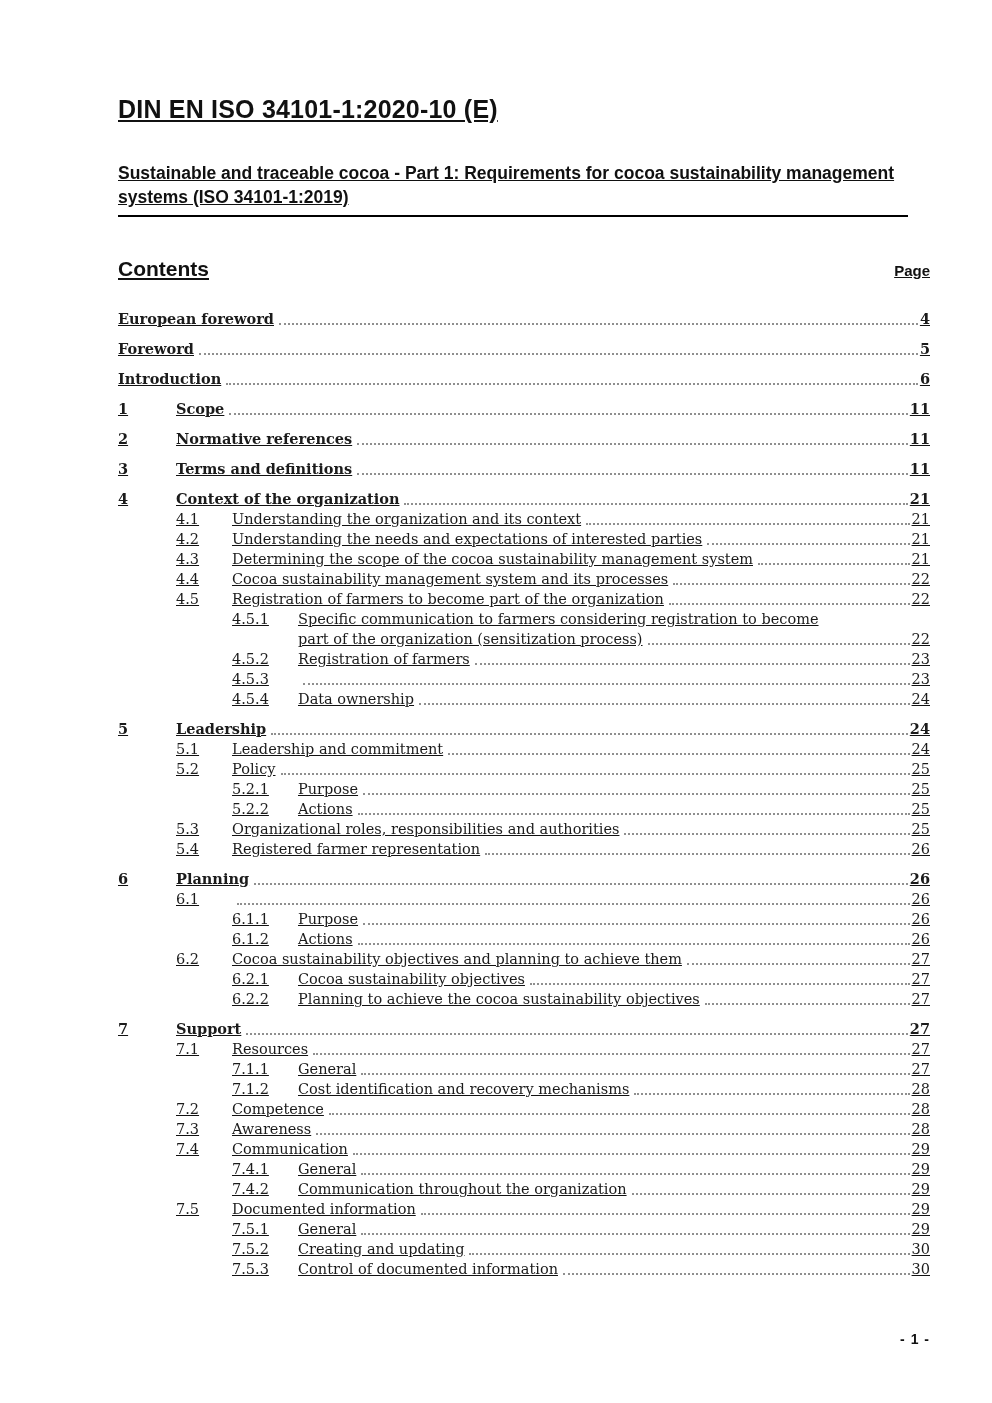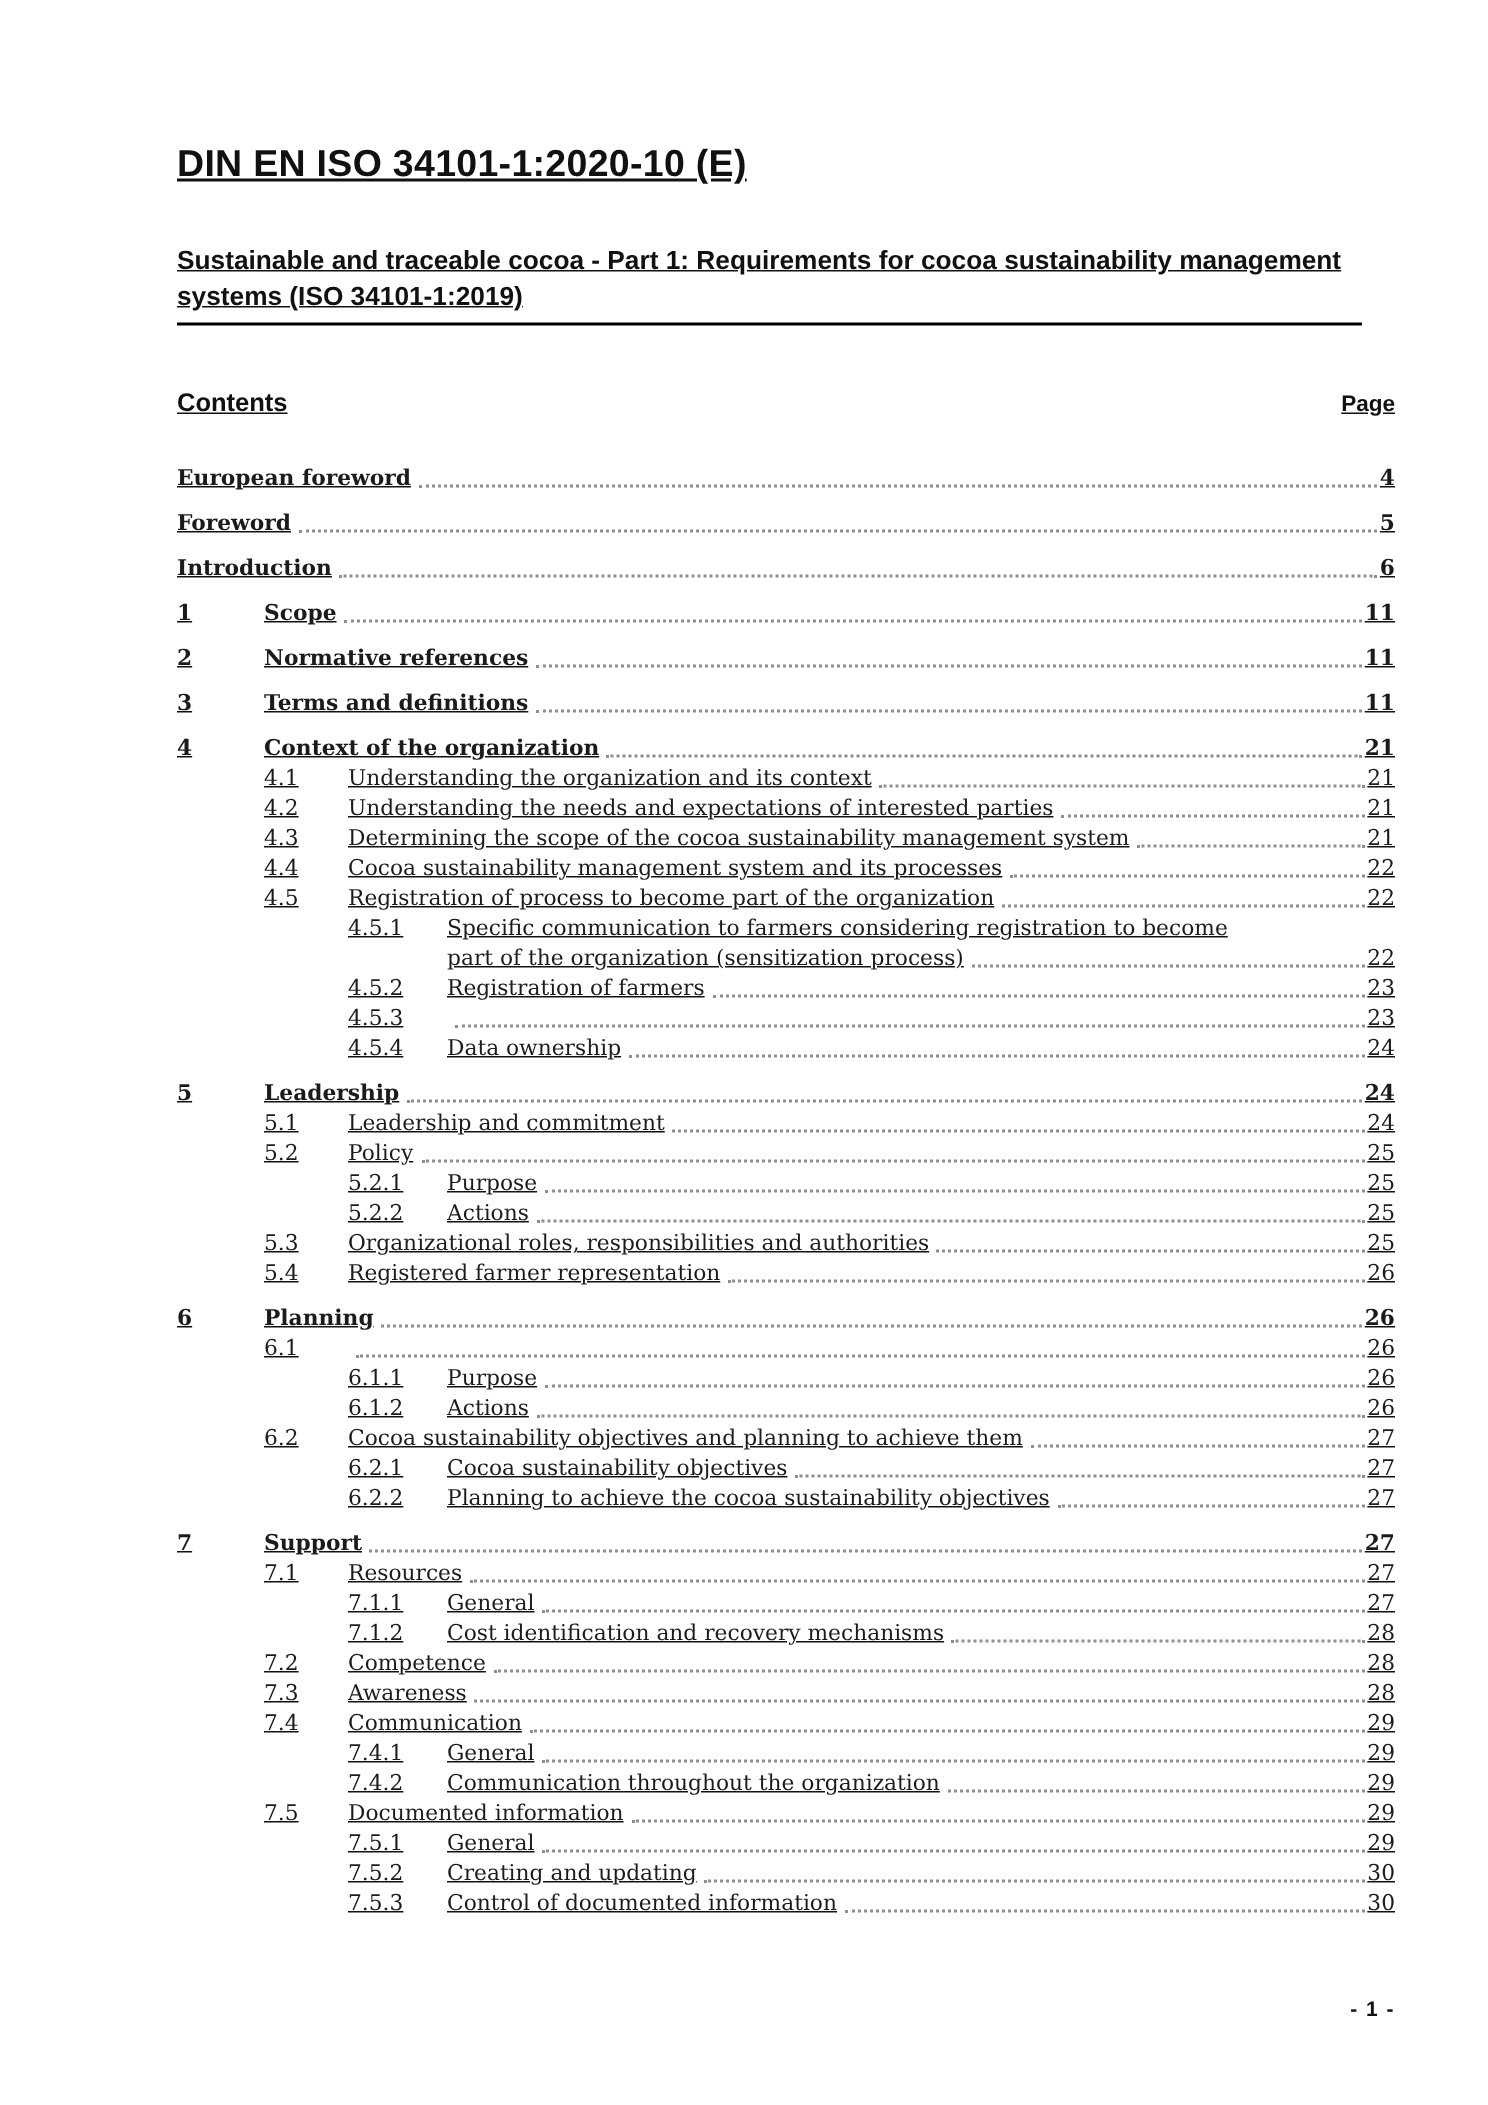--- a/index.html
+++ b/index.html
@@ -34,21 +34,21 @@
     padding-bottom: 6px;
     border-bottom: 2px solid #000000;
   }
   .contents-bar {
     margin-top: 40px;
     display: flex;
     justify-content: space-between;
     align-items: baseline;
   }
   .contents-heading {
-    font-size: 17px;
+    font-size: 21px;
     line-height: 24px;
     font-weight: bold;
   }
   .page-label {
     font-size: 15px;
     font-weight: bold;
   }
   .toc-list {
     padding-top: 18px;
     font-family: "DejaVu Serif", serif;
@@ -162,21 +162,21 @@
           <span class="page-num">21</span>
         </div>
         <div class="toc-row level-2">
           <span class="num">4.4</span>
           <span class="title">Cocoa sustainability management system and its processes</span>
           <span class="leader"></span>
           <span class="page-num">22</span>
         </div>
         <div class="toc-row level-2">
           <span class="num">4.5</span>
-          <span class="title">Registration of process to become part of the organization</span>
+          <span class="title">Registration of farmers to become part of the organization</span>
           <span class="leader"></span>
           <span class="page-num">22</span>
         </div>
         <div class="toc-row level-3 wrap">
           <div class="toc-line">
             <span class="num">4.5.1</span>
             <span class="title">Specific communication to farmers considering registration to become</span>
           </div>
           <div class="toc-line line2">
             <span class="title">part of the organization (sensitization process)</span>

